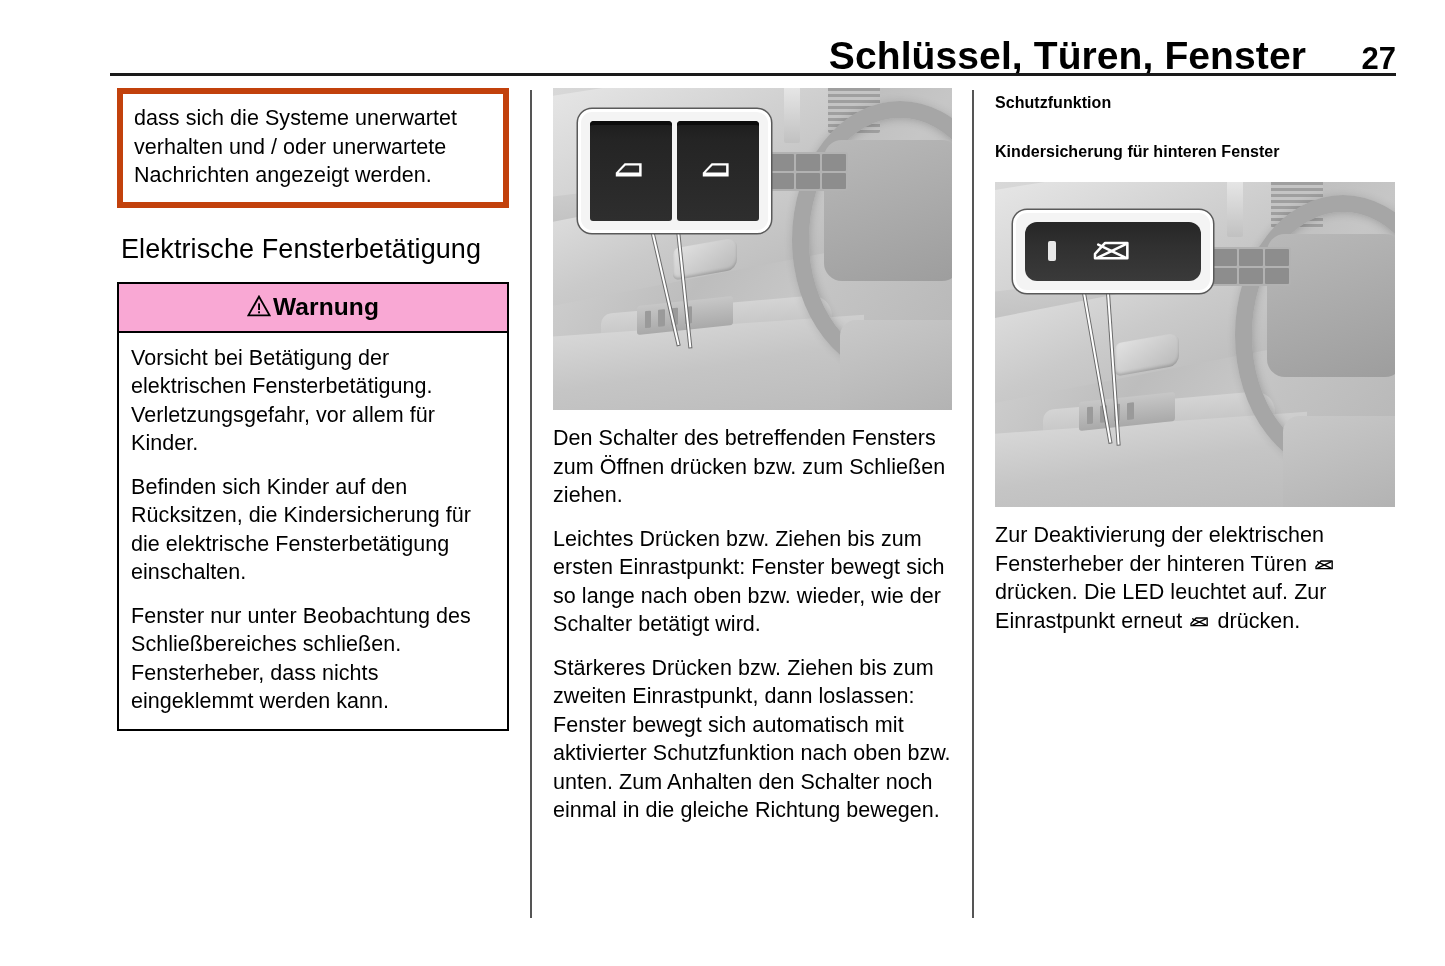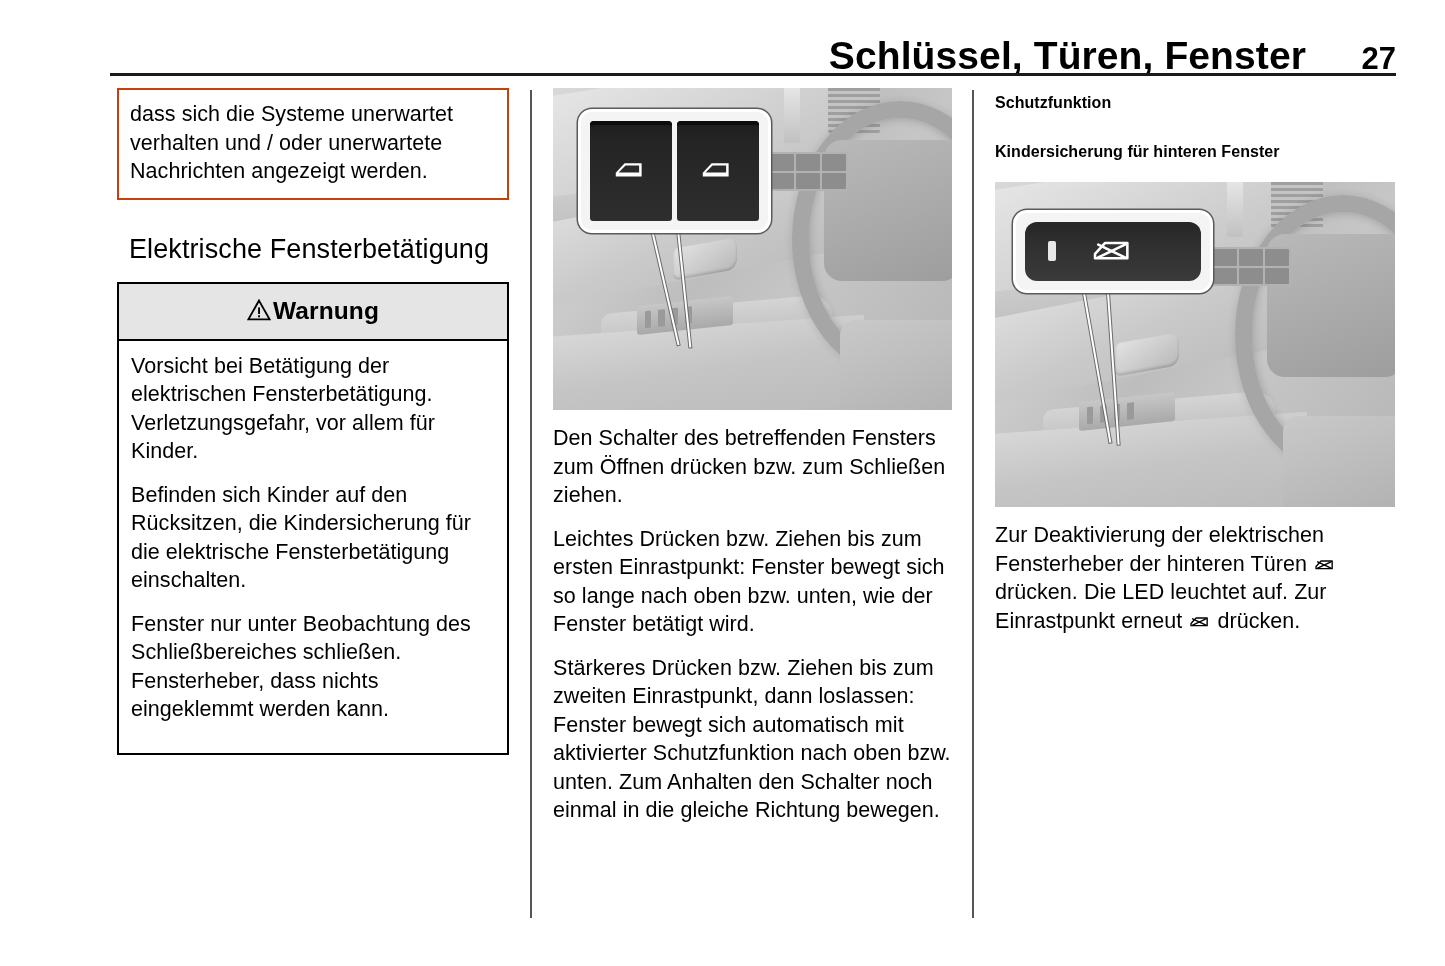--- a/index.html
+++ b/index.html
@@ -82,67 +82,67 @@
     line-height: 28.5px;
     margin: 0 0 15px 0;
     letter-spacing: 0.05px;
   }
   p.body-text:last-child { margin-bottom: 0; }
 
   h2.section-title {
     font-size: 27px;
     line-height: 34px;
     font-weight: normal;
-    margin: 12px;
+    margin: 4px;
     letter-spacing: 0.1px;
   }
   h3.sub-title {
     font-size: 16px;
     line-height: 29px;
     font-weight: bold;
     margin: 0;
     letter-spacing: 0.05px;
   }
 
   
   .note-box {
-    border: 2px solid #c2410c;
+    border: 6px solid #c2410c;
     padding: 10px 11px 12px 11px;
     margin-top: 0px;
   }
   .note-box p.body-text { margin-bottom: 0; }
 
   
   .warning-box {
     border: 2px solid #000;
     margin-top: 16px;
   }
   .warning-head {
-    background: #e5e5e5;
+    background: #f9a8d4;
     border-bottom: 2px solid #000;
-    height: 57px;
+    height: 49px;
     display: flex;
     align-items: center;
     justify-content: center;
     gap: 2px;
   }
   .warning-head .warn-tri {
     display: inline-block;
     font-size: 25px;
     line-height: 1;
     position: relative;
     top: 1px;
   }
   .warning-head .warn-label {
     font-size: 24.5px;
     font-weight: bold;
     letter-spacing: 0.1px;
   }
   .warning-body {
-    padding: 11px 12px 29px 12px;
+    padding: 11px 12px 13px 12px;
   }
 
   
   .figure {
     position: relative;
     background: #c9c9c9;
     overflow: hidden;
   }
   .fig-mid   { width: 399px; height: 322px; }
   .fig-right { width: 400px; height: 325px; margin-top: 16px; }
@@ -438,21 +438,21 @@
             <path d="M6 31 L6 25 L20 10 L47 10 L47 31 Z" fill="#ffffff"></path>
             <path d="M10.5 24.5 L21.5 13.5 L43 13.5 L43 24.5 Z" fill="#2a2a2a"></path>
           </svg>
         </div>
       </div>
     </div>
 
     <div class="spacer-14"></div>
 
     <p class="body-text">Den Schalter des betreffenden Fensters zum Öffnen drücken bzw. zum Schließen ziehen.</p>
-    <p class="body-text">Leichtes Drücken bzw. Ziehen bis zum ersten Einrastpunkt: Fenster bewegt sich so lange nach oben bzw. unten, wie der Fenster betätigt wird.</p>
+    <p class="body-text">Leichtes Drücken bzw. Ziehen bis zum ersten Einrastpunkt: Fenster bewegt sich so lange nach oben bzw. wieder, wie der Schalter betätigt wird.</p>
     <p class="body-text">Stärkeres Drücken bzw. Ziehen bis zum zweiten Einrastpunkt, dann loslassen: Fenster bewegt sich automatisch mit aktivierter Schutzfunktion nach oben bzw. unten. Zum Anhalten den Schalter noch einmal in die gleiche Richtung bewegen.</p>
 
   </div>
 
   <div class="col col-right">
 
     <h3 class="sub-title">Schutzfunktion</h3>
     <div class="spacer-10"></div>
 
     <div class="spacer-10"></div>

